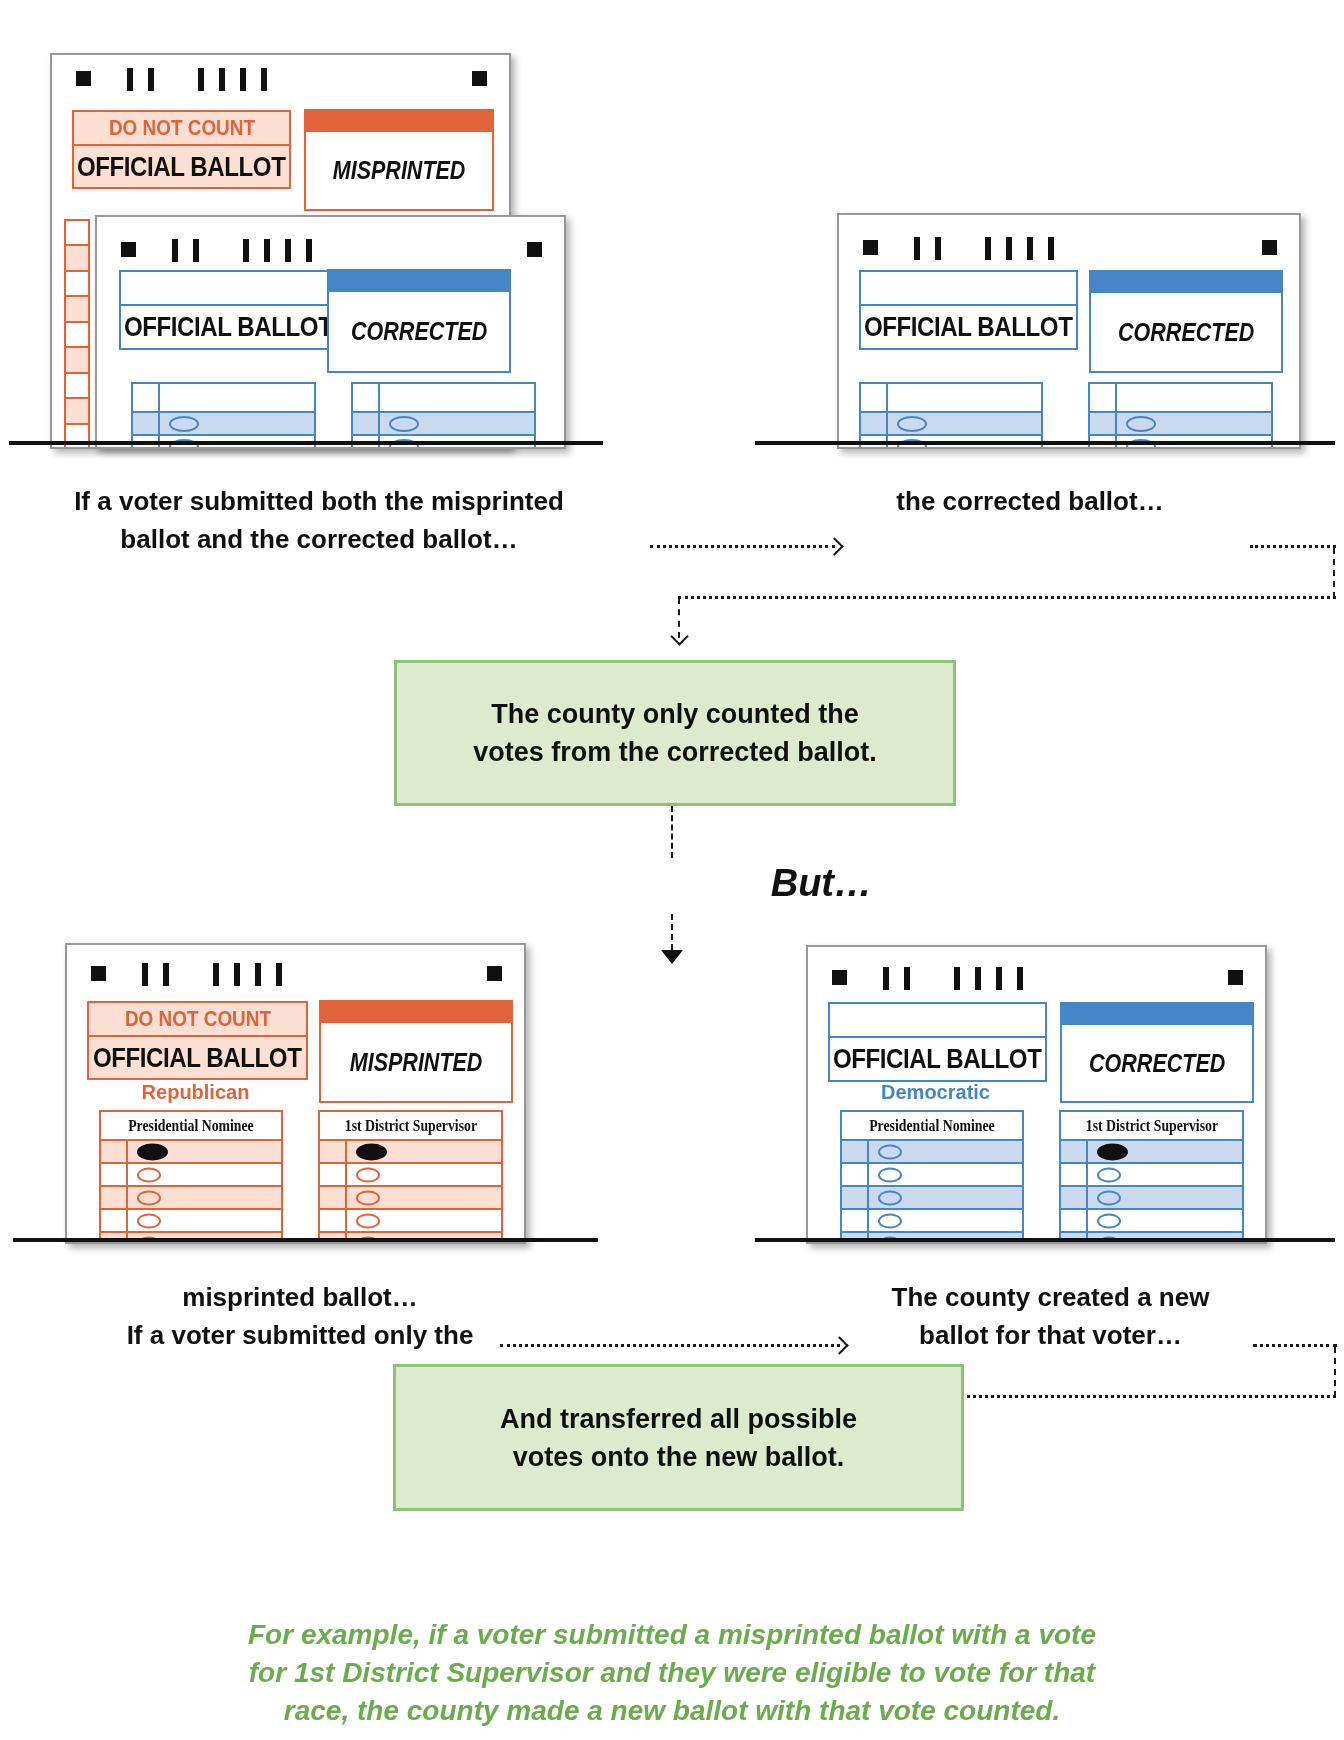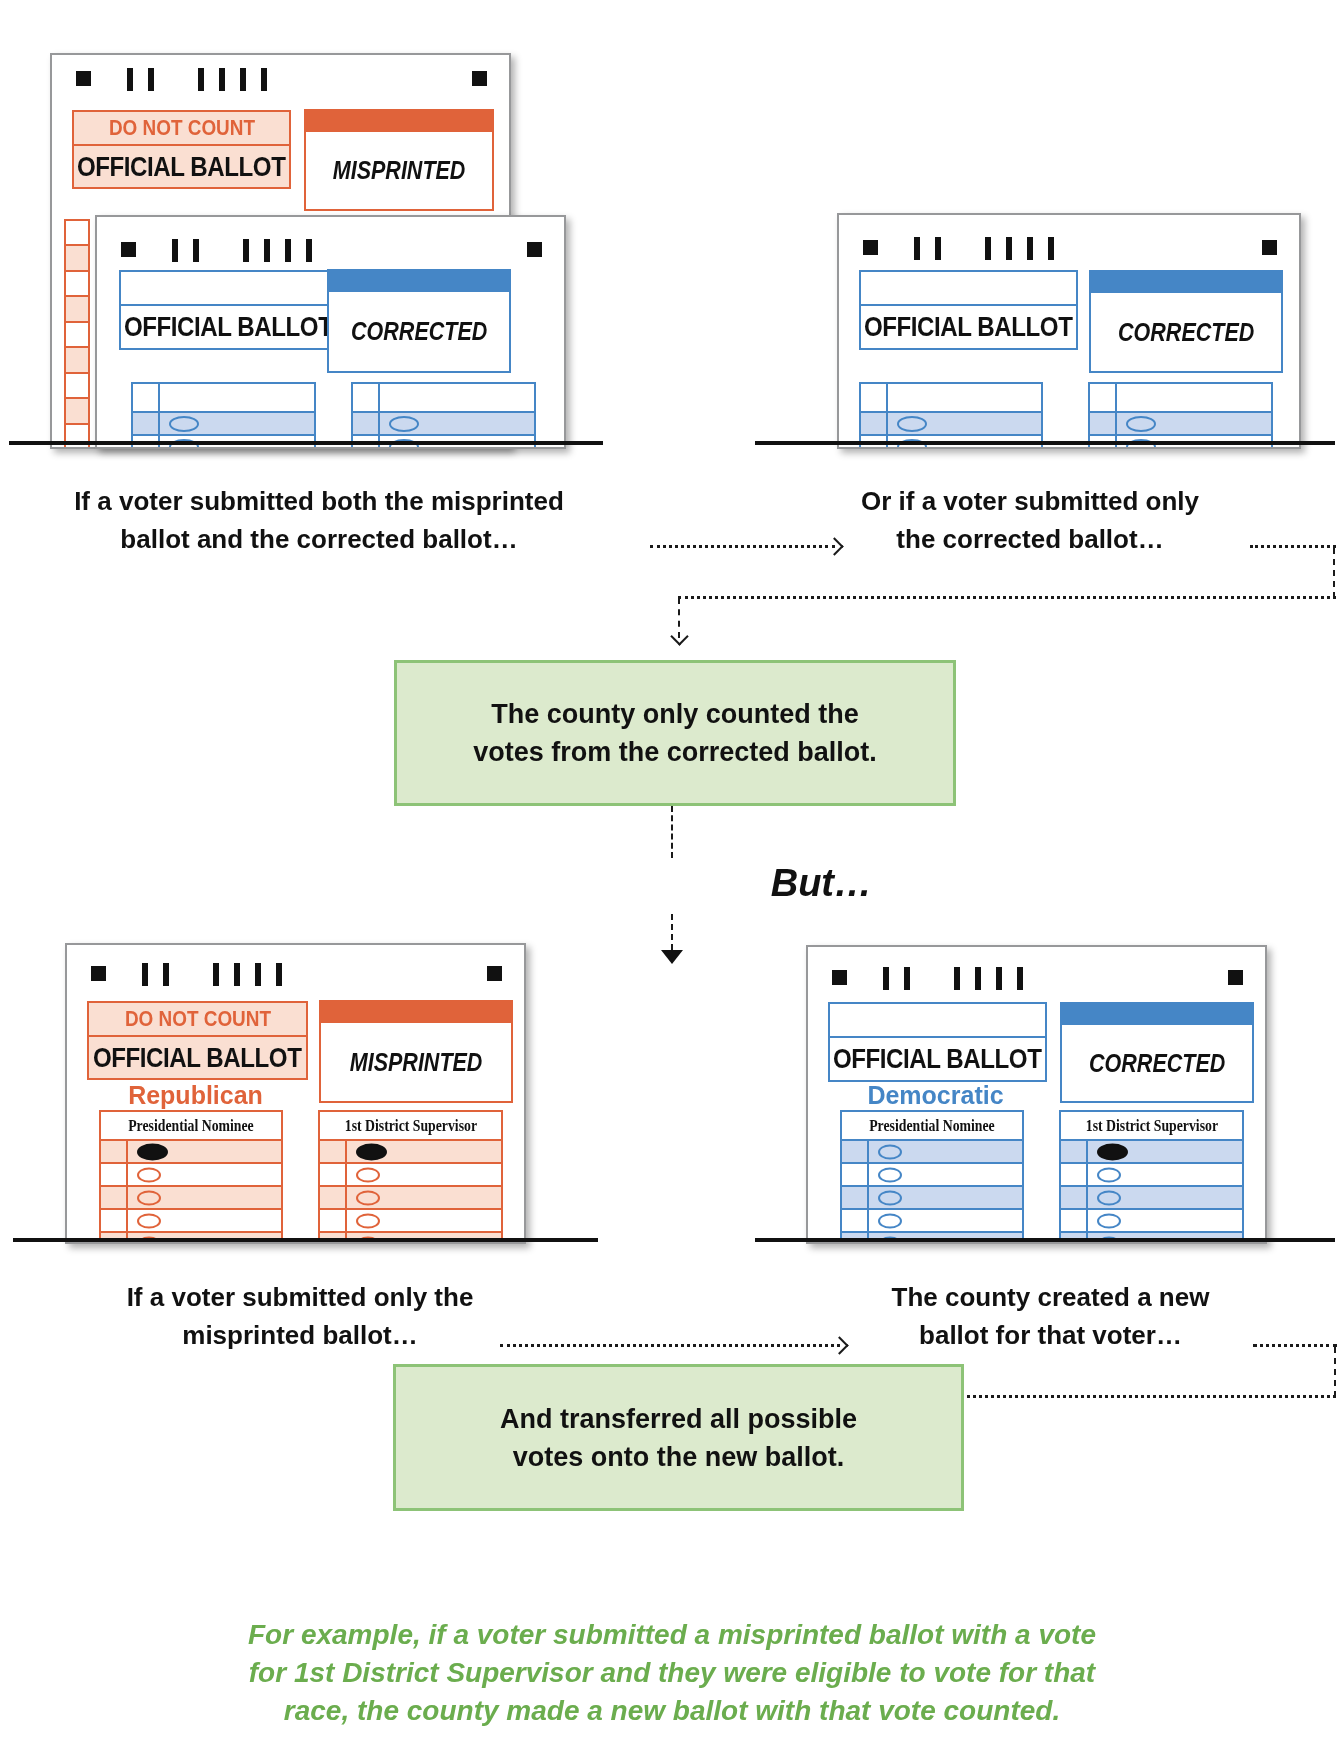--- a/index.html
+++ b/index.html
@@ -26,21 +26,21 @@
   .ob-box{position:absolute;border:2.5px solid var(--bc);background:#fff;}
   .ob-top{height:32px;border-bottom:2.5px solid var(--bc);}
   .ob-bot{display:flex;align-items:center;justify-content:center;height:42px;
           font-weight:bold;font-size:28px;letter-spacing:-.5px;}
   .tag-box{position:absolute;border:2.5px solid var(--bc);background:#fff;}
   .tag-bar{height:21px;background:var(--bc);}
   .tag-text{display:flex;align-items:center;justify-content:center;
             font-weight:bold;font-style:italic;font-size:25px;height:calc(100% - 21px);}
   .cond{display:inline-block;transform:scaleX(.86);transform-origin:center;white-space:nowrap;}
 
-  .party{position:absolute;text-align:center;font-weight:bold;font-size:25px;color:var(--bc);}
+  .party{position:absolute;text-align:center;font-weight:bold;font-size:20px;color:var(--bc);}
 
   .contest{position:absolute;border:2px solid var(--bc);background:#84cc16;font-family:Liberation Serif, serif;}
   .contest .hdr{height:27px;border-bottom:2px solid var(--bc);display:flex;align-items:center;
                 justify-content:center;font-weight:bold;font-size:16px;background:#fff;}
   .contest .rows{position:relative;}
   .contest .rows::before{content:"";position:absolute;left:25px;top:0;bottom:0;width:2px;
                 background:var(--bc);z-index:2;}
   .row{height:21px;border-bottom:2px solid var(--bc);position:relative;background:#fff;}
   .row:nth-child(odd){background:var(--shade);}
   .oval{position:absolute;left:36px;top:50%;transform:translateY(-50%);border-radius:50%;z-index:3;}
@@ -228,21 +228,20 @@
   </div>
 
   <div class="baseline" style="left:9px;top:441px;width:594px;"></div>
   <div class="baseline" style="left:755px;top:441px;width:580px;"></div>
 
   <div class="caption" style="left:0px;top:482px;width:566px;margin-left:36px;">
     <div>If a voter submitted both the misprinted</div>
     <div>ballot and the corrected ballot…</div>
   </div>
   <div class="caption" style="left:855px;top:482px;width:350px;">
-    <div>Or if a voter submitted only</div>
     <div>the corrected ballot…</div>
   </div>
 
   <div class="dotline-h" style="left:650px;top:545px;width:185px;"></div>
   <div class="chev right" style="left:828px;top:540px;"></div>
 
   <div class="dotline-h" style="left:1250px;top:545px;width:86px;"></div>
   <div class="dashline-v" style="left:1333px;top:548px;height:50px;"></div>
   <div class="dotline-h" style="left:678px;top:596px;width:658px;"></div>
   <div class="dashline-v" style="left:678px;top:598px;height:40px;"></div>
@@ -411,22 +410,22 @@
             <div class="oval open"></div>
           </div>
       </div>
     </div>
   </div>
 
   <div class="baseline" style="left:13px;top:1238px;width:585px;"></div>
   <div class="baseline" style="left:755px;top:1238px;width:580px;"></div>
 
   <div class="caption" style="left:20px;top:1278px;width:560px;">
+    <div>misprinted ballot…</div>
     <div>If a voter submitted only the</div>
-    <div>misprinted ballot…</div>
   </div>
   <div class="caption" style="left:858px;top:1278px;width:385px;">
     <div>The county created a new</div>
     <div>ballot for that voter…</div>
   </div>
 
   <div class="dotline-h" style="left:500px;top:1344px;width:340px;"></div>
   <div class="chev right" style="left:833px;top:1339px;"></div>
 
   <div class="dotline-h" style="left:1253px;top:1344px;width:84px;"></div>

